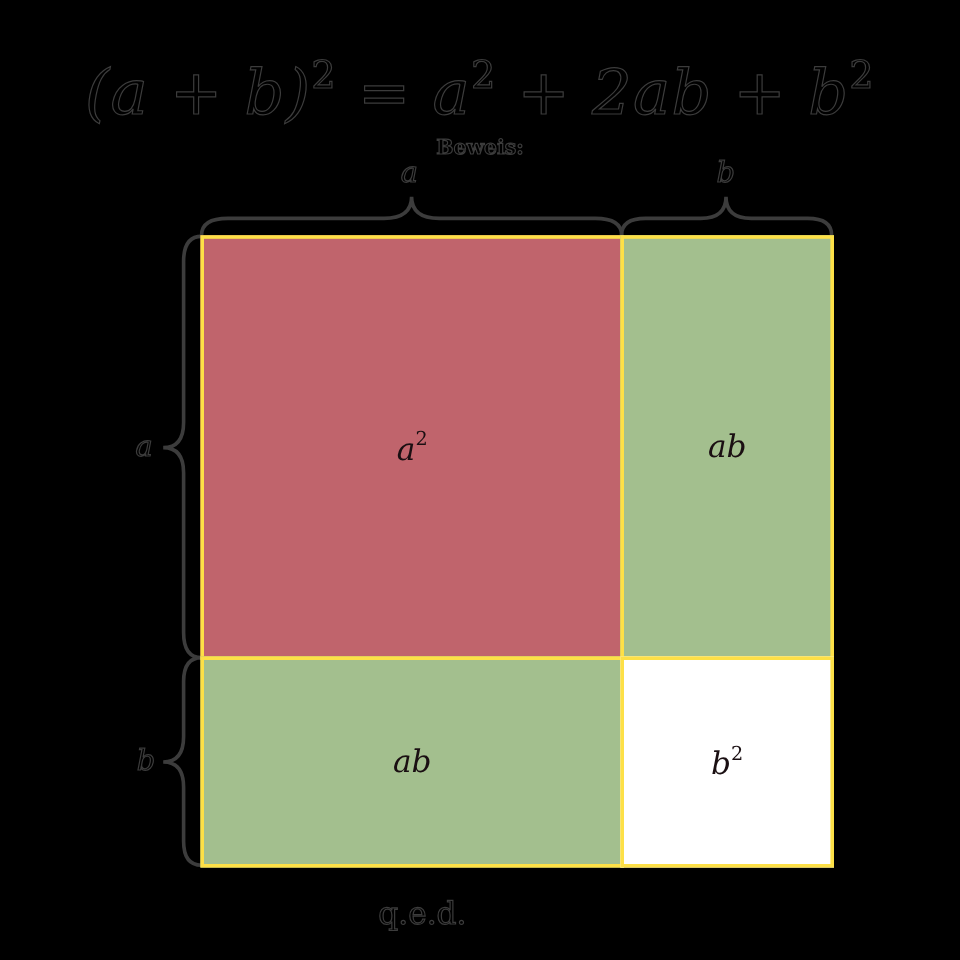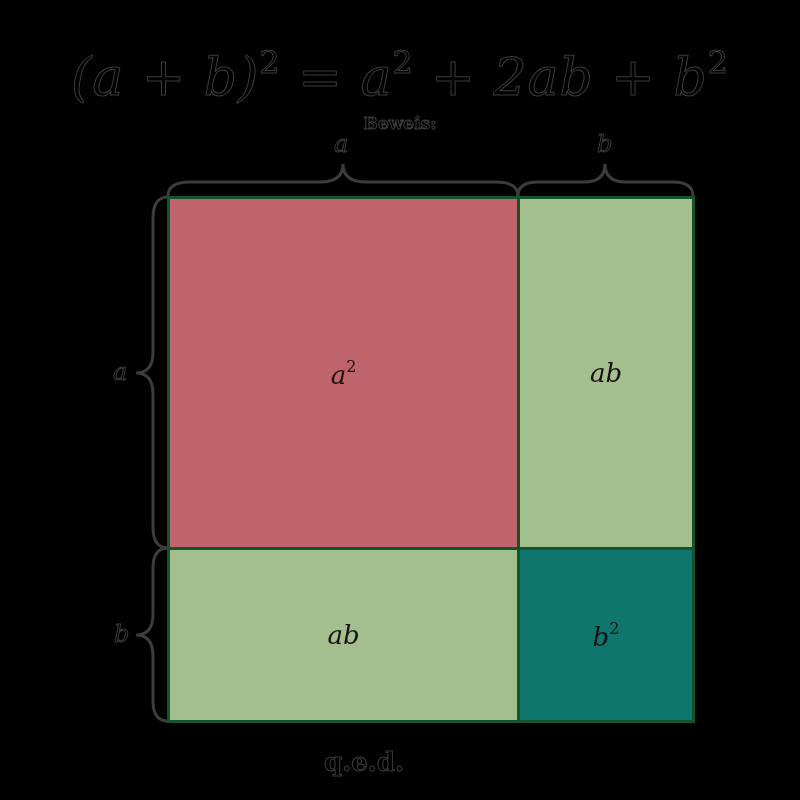--- a/index.html
+++ b/index.html
@@ -6,23 +6,23 @@
   body { width:800px; height:800px; position:relative; overflow:hidden; font-family:"DejaVu Serif", serif; }
   .outline-text {
     position:absolute; color:#000;
     -webkit-text-stroke: 1px #3c3c3c;
     text-align:center; white-space:nowrap;margin-top:15px;
   }
   #title { left:0; width:800px; top:28px; font-size:52px; font-style:italic; letter-spacing:1px; }
   #title .up { font-style:normal; }
   #title sup { font-size:32px; font-style:normal; vertical-align:22px; }
   #subtitle { left:0; width:800px; top:98px; font-size:17px; font-weight:bold; }
-  #qed { left:16px; width:696px; top:732px; font-size:26px; font-weight:bold; }
+  #qed { left:4px; width:696px; top:732px; font-size:26px; font-weight:normal; }
   .brace-label { position:absolute; font-style:italic; font-size:24px; color:#000; -webkit-text-stroke:1px #3c3c3c; }
-  .cell { position:absolute; box-sizing:border-box; border:3px solid #14532d; display:flex; align-items:center; justify-content:center; }
+  .cell { position:absolute; box-sizing:border-box; border:3px solid #fde047; display:flex; align-items:center; justify-content:center; }
   .cell-label { font-style:italic; font-size:26px; color:#1a0f12; }
   .cell-label sup { font-style:normal; font-size:16px; vertical-align:12px; }
   svg.braces { position:absolute; left:0; top:0; }
 </style>
 </head>
 <body>
 
 <div id="title" class="outline-text">
   <span>(a</span>
   <span class="up">+</span>
@@ -57,17 +57,17 @@
 
 <div class="cell" style="left:167px; top:196px; width:353px; height:354px; background:#C0646C;">
   <span class="cell-label"><span>a</span><sup>2</sup></span>
 </div>
 <div class="cell" style="left:517px; top:196px; width:178px; height:354px; background:#A3BF8E;">
   <span class="cell-label">ab</span>
 </div>
 <div class="cell" style="left:167px; top:547px; width:353px; height:176px; background:#A3BF8E;">
   <span class="cell-label">ab</span>
 </div>
-<div class="cell" style="left:517px; top:547px; width:178px; height:176px; background:#0f766e;">
+<div class="cell" style="left:517px; top:547px; width:178px; height:176px; background:#ffffff;">
   <span class="cell-label"><span>b</span><sup>2</sup></span>
 </div>
 
 <div id="qed" class="outline-text">q.e.d.</div>
 
 </body></html>

